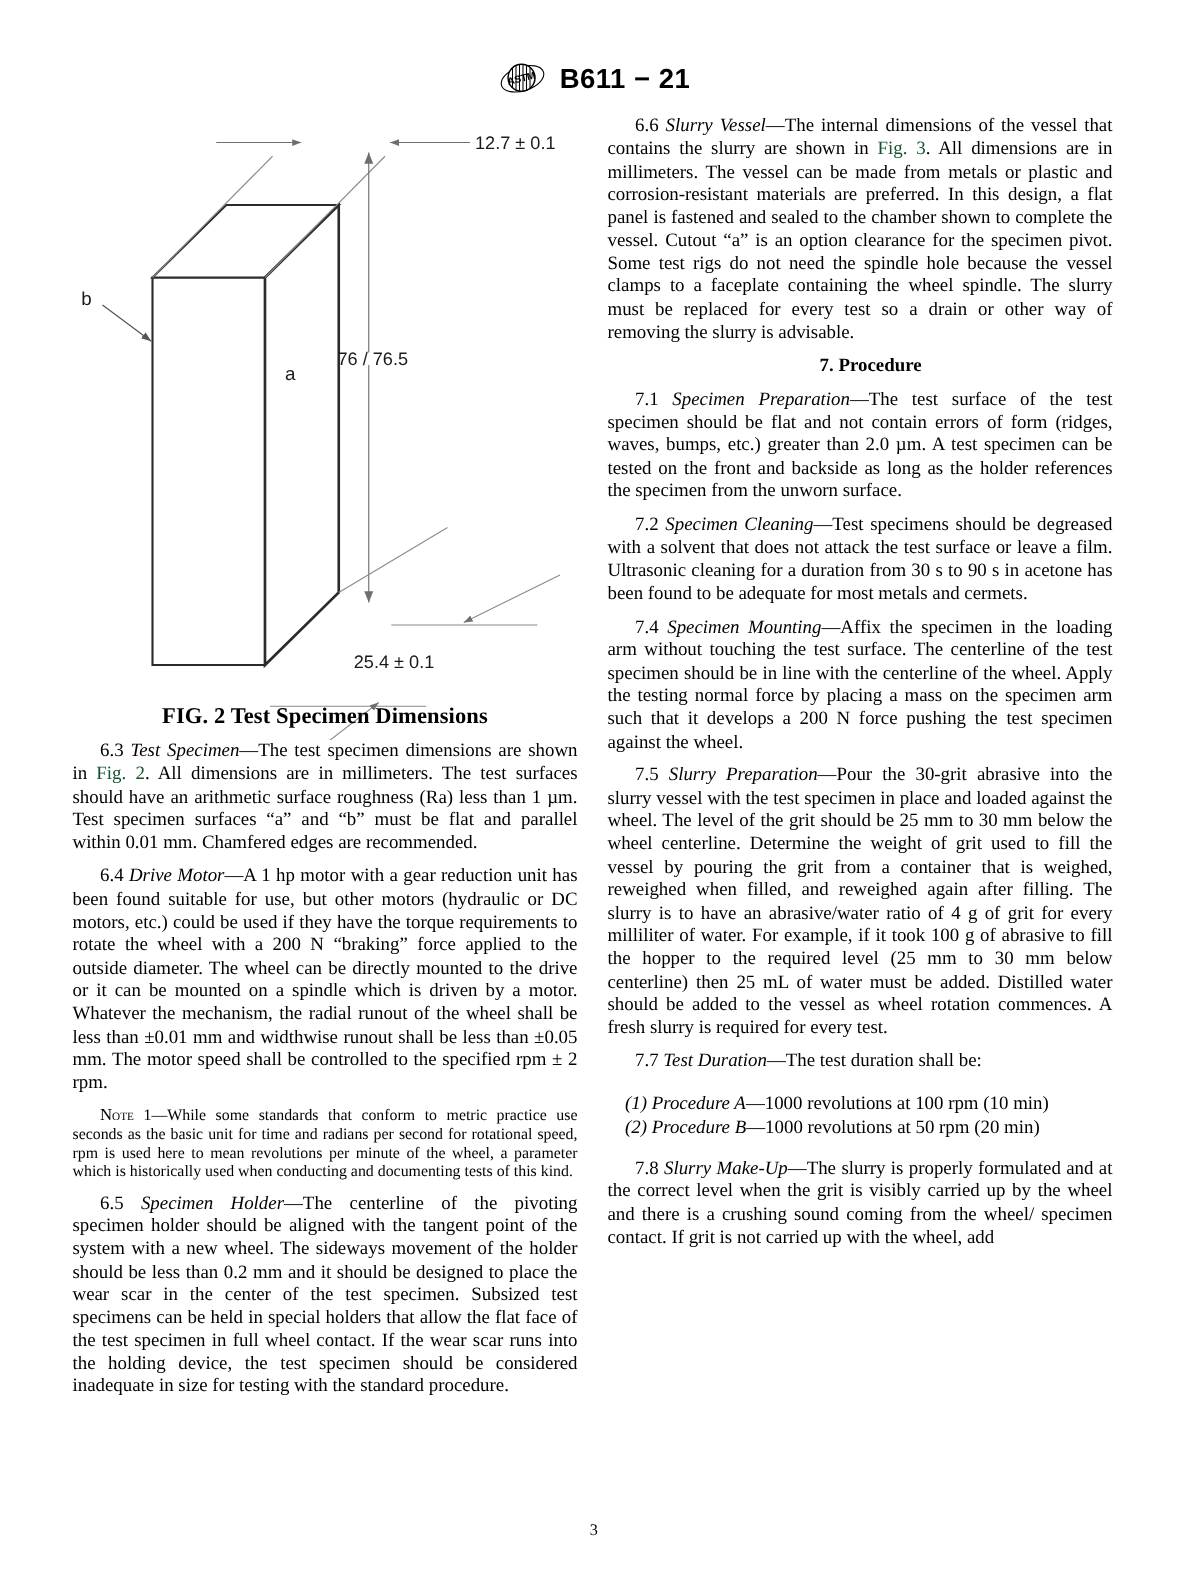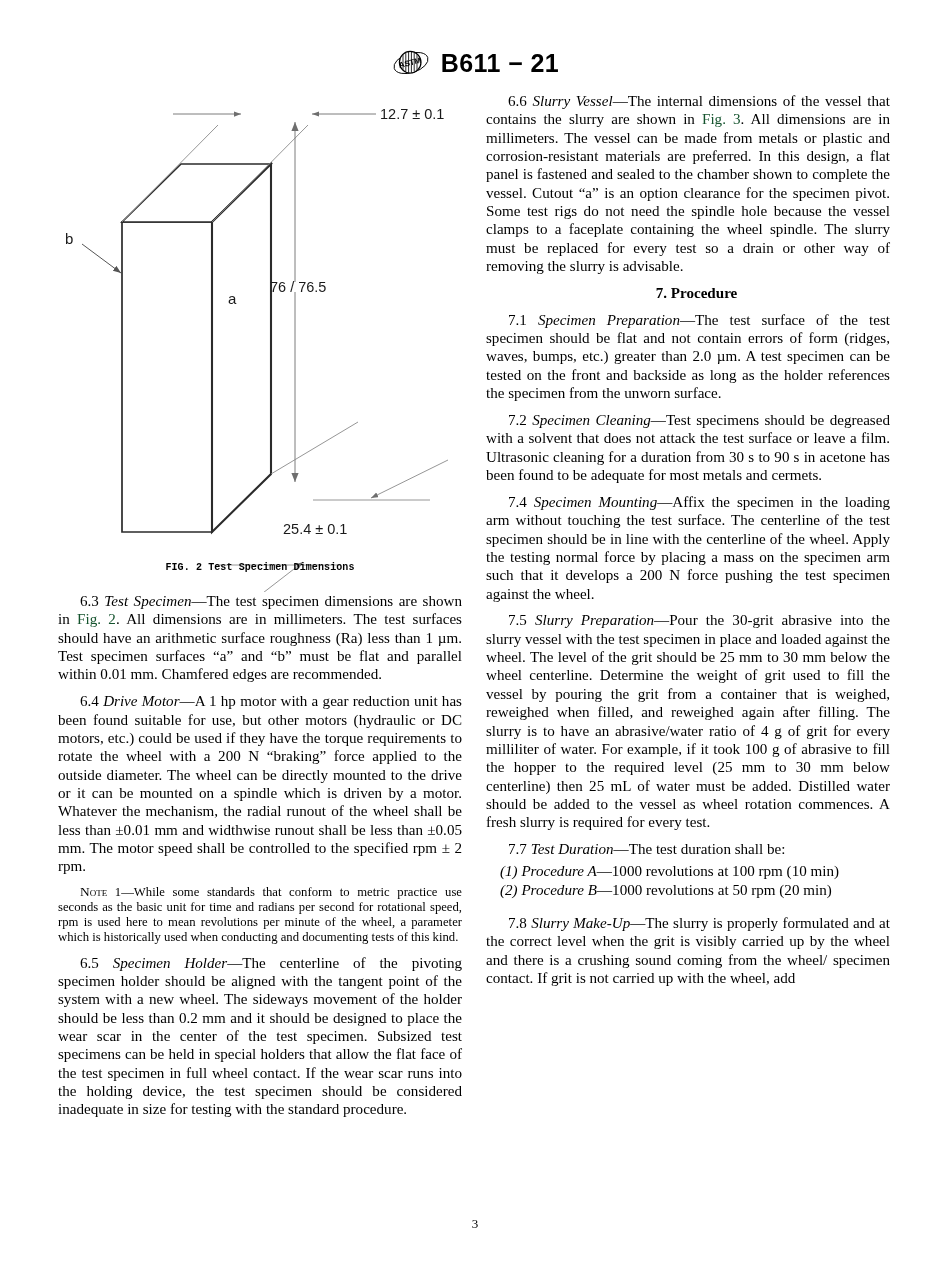--- a/index.html
+++ b/index.html
@@ -28,21 +28,21 @@
     justify-content: center;
     gap: 10px;
   }
   #astm-logo {
     width: 40px;
     height: 32px;
     display: block;
   }
   #std-designation {
     font-family: "Liberation Sans", "DejaVu Sans", sans-serif;
-    font-size: 25px;
+    font-size: 22px;
     font-weight: bold;
     letter-spacing: 0.4px;
   }
 
   
   #col-left {
     position: absolute;
     left: 58px;
     top: 92px;
     width: 404px;
@@ -56,21 +56,21 @@
 
   p.para {
     margin: 0 0 8.5px 0;
     font-size: 15.1px;
     line-height: 18.35px;
     text-align: justify;
     text-justify: inter-word;
     text-indent: 22px;
     hyphens: manual;
   }
-  p.tight { margin-bottom: 4px; }
+  p.tight { margin-bottom: 16px; }
 
   span.it { font-style: italic; }
   span.bd { font-weight: bold; }
   span.figref { color: #14532d; }
 
   h3.section-head {
     margin: 9px 0 8px 17px;
     font-size: 15.1px;
     line-height: 18.35px;
     font-weight: bold;
@@ -106,22 +106,22 @@
     width: 404px;
     height: 500px;
   }
   #figure-2 svg { display: block; }
   #fig-caption {
     position: absolute;
     left: 0;
     top: 470px;
     width: 404px;
     text-align: center;
-    font-family: Liberation Mono, monospace;
-    font-size: 10px;
+    font-family: Liberation Serif, serif;
+    font-size: 18px;
     font-weight: bold;
     letter-spacing: 0.1px;
   }
 
   
   #page-number {
     position: absolute;
     left: 0;
     top: 1216px;
     width: 950px;

